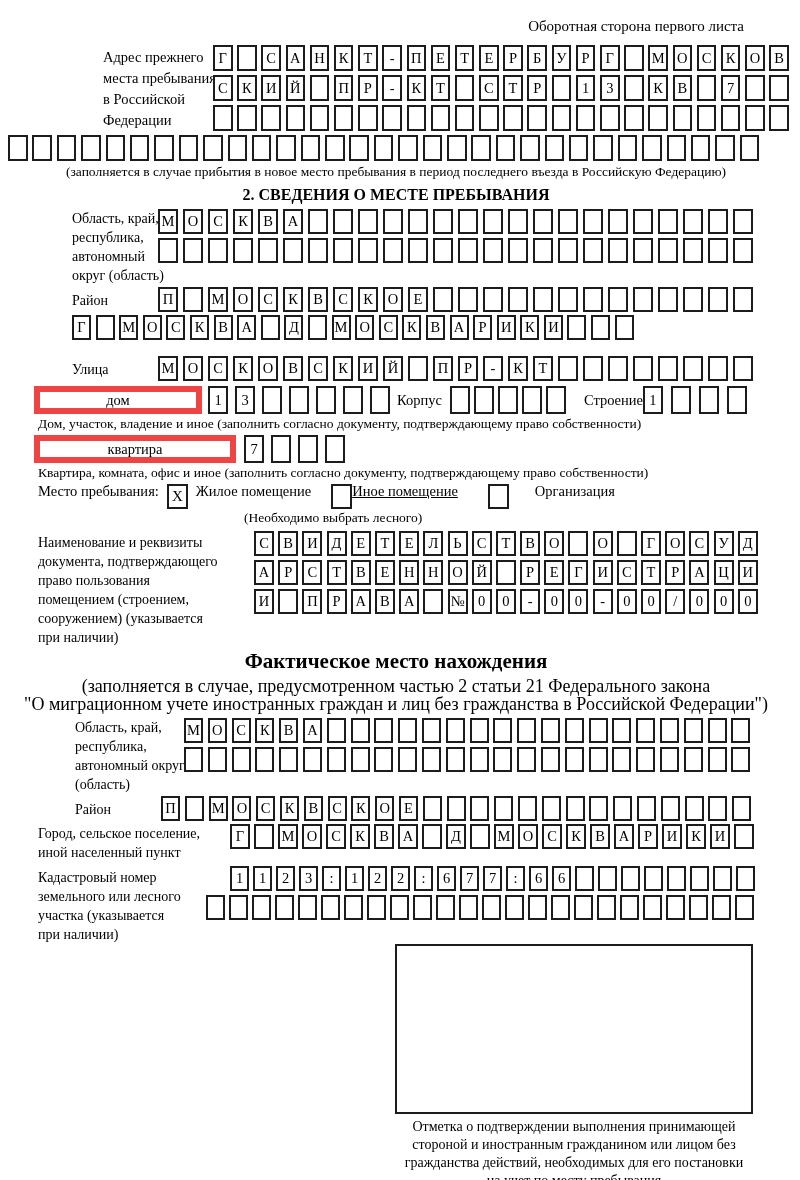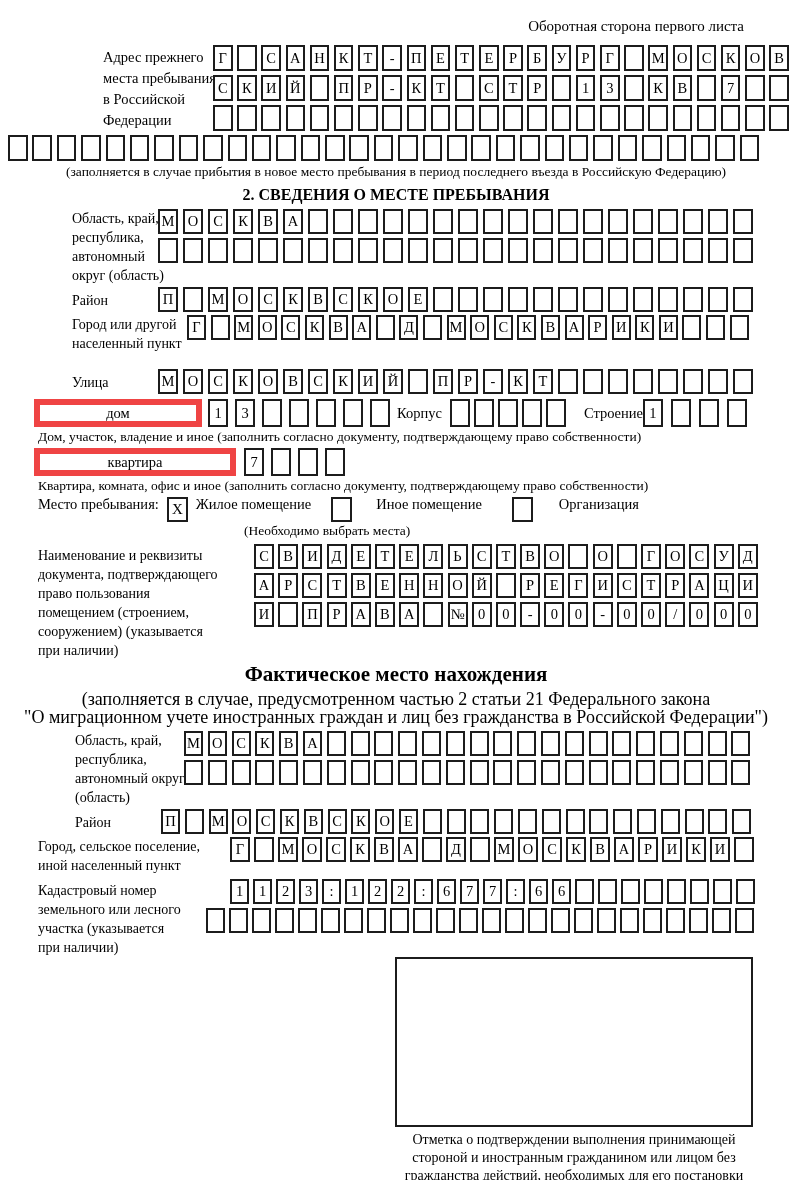--- a/index.html
+++ b/index.html
@@ -281,22 +281,20 @@
         <span class="cell"></span>
         <span class="cell"></span>
         <span class="cell"></span>
         <span class="cell"></span>
         <span class="cell"></span>
         <span class="cell"></span>
       </div>
   </div>
 
   <div class="lblock b-gorod">
-    <div class="lbl">Город или другой
-населенный пункт</div>
     <div class="cellrow g-gor">
         <span class="cell">Г</span>
         <span class="cell"></span>
         <span class="cell">М</span>
         <span class="cell">О</span>
         <span class="cell">С</span>
         <span class="cell">К</span>
         <span class="cell">В</span>
         <span class="cell">А</span>
         <span class="cell"></span>
@@ -386,25 +384,25 @@
         <span class="cell"></span>
       </div>
   </div>
   <div class="note-l">Квартира, комната, офис и иное (заполнить согласно документу, подтверждающему право собственности)</div>
 
   <div class="res-row">
     <div class="inline-lbl">Место пребывания:</div>
     <div class="chk" style="margin-left:8px;">X</div>
     <div class="inline-lbl" style="margin-left:8px;">Жилое помещение</div>
     <div class="chk" style="margin-left:20px;"></div>
-    <div class="inline-lbl" style="margin-left:24px;">Иное помещение</div>
+    <div class="inline-lbl" style="margin-left:0;text-decoration:underline;">Иное помещение</div>
     <div class="chk" style="margin-left:30px;"></div>
     <div class="inline-lbl" style="margin-left:26px;">Организация</div>
   </div>
-  <div class="res-note">(Необходимо выбрать места)</div>
+  <div class="res-note">(Необходимо выбрать лесного)</div>
 
   <div class="lblock b-doc">
     <div class="lbl">Наименование и реквизиты
 документа, подтверждающего
 право пользования
 помещением (строением,
 сооружением) (указывается
 при наличии)</div>
     <div class="rows" style="gap:4px;">
       <div class="cellrow g-doc">

